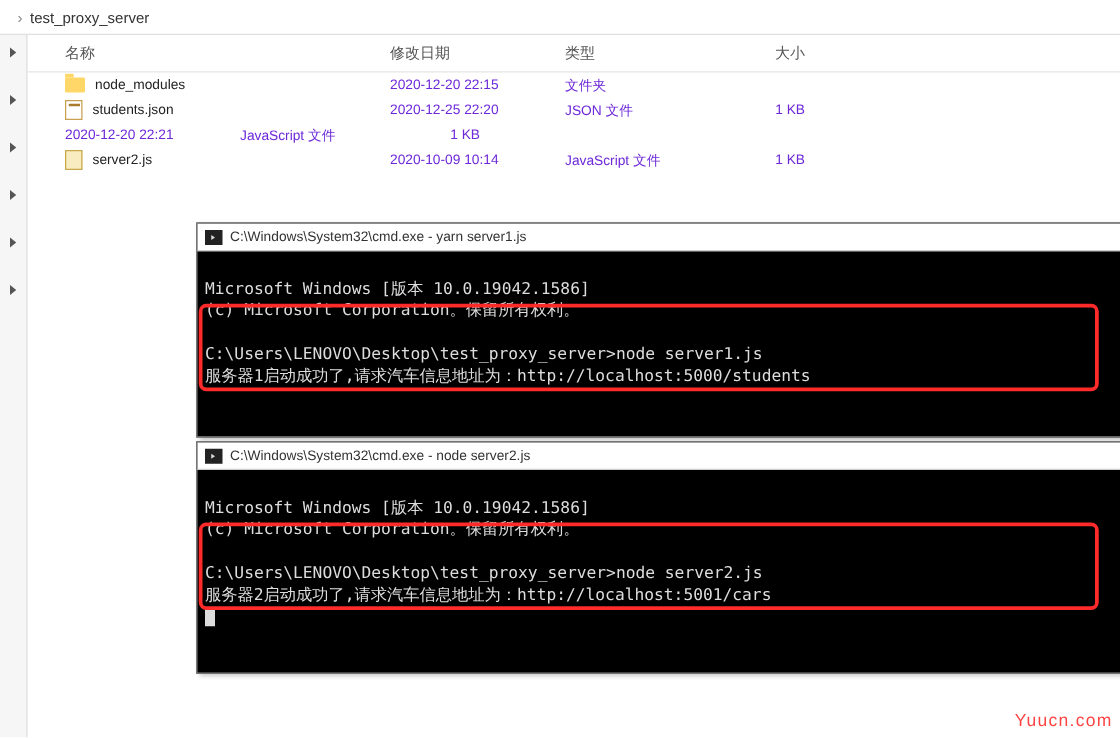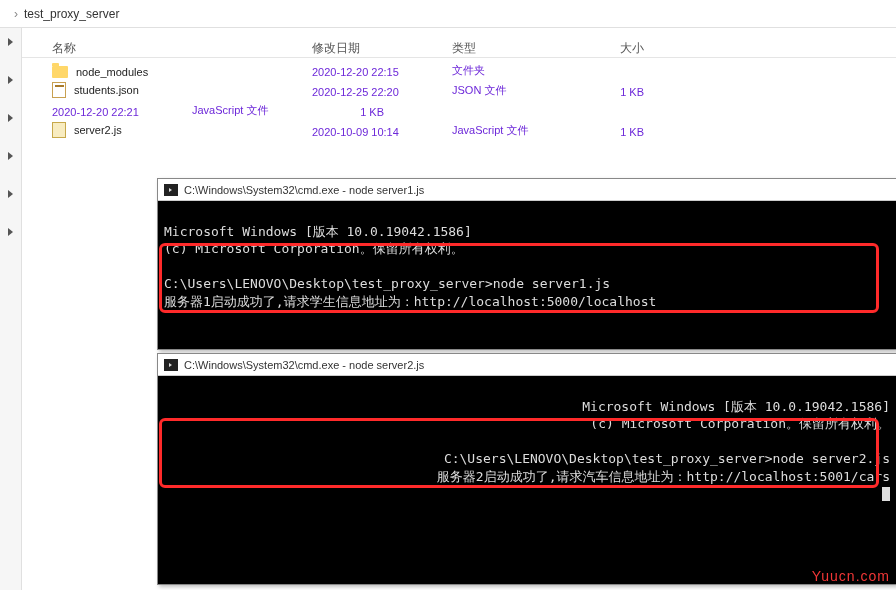--- a/index.html
+++ b/index.html
@@ -35,21 +35,21 @@
   .sidebar .tri {
     width: 0; height: 0;
     border-top: 4px solid transparent;
     border-bottom: 4px solid transparent;
     border-left: 5px solid #555;
   }
   .content { flex: 1; position: relative; }
   .filelist { width: 100%; }
   .hrow, .frow {
     display: flex;
-    align-items: flex-end;
+    align-items: center;
     height: 24px;
     padding-left: 30px;
   }
   .hrow {
     border-bottom: 1px solid #e5e5e5;
     color: #555;
     height: 30px;
   }
   .col-name { width: 260px; display: flex; align-items: center; gap: 8px; }
   .col-date { width: 140px; }
@@ -80,21 +80,21 @@
   .icon-json::after{content:"";position:absolute;left:2px;top:2px;width:9px;height:2px;background:#aa7b2a;}
   .icon-lock { color:#aaa;}
   
   .term {
     position: absolute;
     background: #000;
     border: 1px solid #888;
     box-shadow: 2px 2px 4px rgba(0,0,0,.25);
   }
   .term1 { left: 135px; top: 150px; width: 740px; height: 172px; }
-  .term2 { left: 135px; top: 325px; width: 740px; height: 232px; text-align: right; }
+  .term2 { left: 135px; top: 325px; width: 740px; height: 186px; }
   .term-title {
     background: #fff;
     border-bottom: 1px solid #ccc;
     height: 22px;
     display: flex;
     align-items: center;
     padding: 0 6px;
     gap: 6px;
     color: #333;
     font-size: 11px;
@@ -195,28 +195,28 @@
           </div>
         <div class="col-date">2020-10-09 10:14</div>
         <div class="col-type">JavaScript 文件</div>
         <div class="col-size">1 KB</div>
       </div>
     </div>
 
     <div class="term term1">
       <div class="term-title">
         <span class="cmd-icon"></span>
-        <span>C:\Windows\System32\cmd.exe - node  server1.js</span>
+        <span>C:\Windows\System32\cmd.exe - yarn  server1.js</span>
       </div>
       <div class="term-body">
 <span>Microsoft Windows [版本 10.0.19042.1586]</span>
 <span>(c) Microsoft Corporation。保留所有权利。</span>
 
 <span>C:\Users\LENOVO\Desktop\test_proxy_server&gt;node server1.js</span>
-<span>服务器1启动成功了,请求学生信息地址为：http://localhost:5000/localhost</span>
+<span>服务器1启动成功了,请求汽车信息地址为：http://localhost:5000/students</span>
         <div class="highlight-box hb1"></div>
       </div>
     </div>
 
     <div class="term term2">
       <div class="term-title">
         <span class="cmd-icon"></span>
         <span>C:\Windows\System32\cmd.exe - node  server2.js</span>
       </div>
       <div class="term-body">

